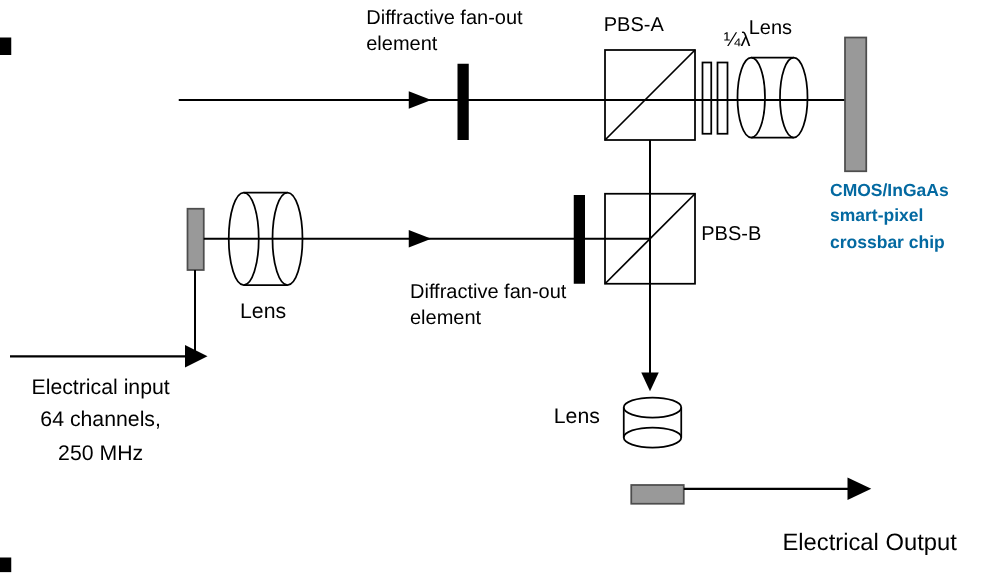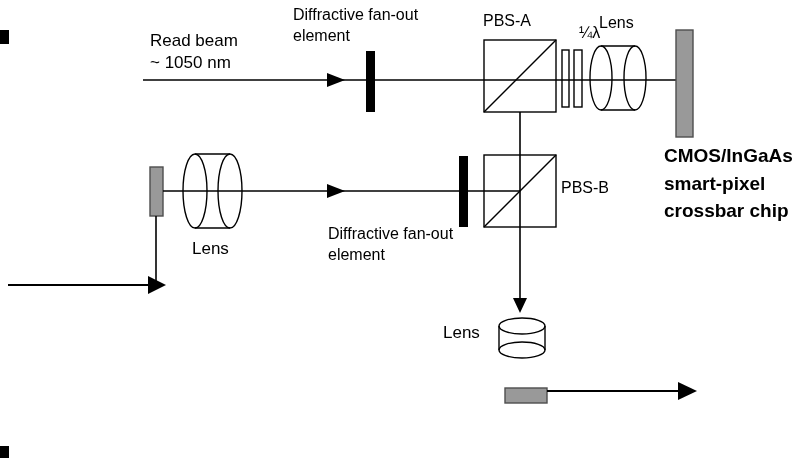--- a/index.html
+++ b/index.html
@@ -17,23 +17,23 @@
     color:#000000;
     white-space:pre-line;
     font-size:16px;
     line-height:1.3;
   }
   .fs17{font-size:17px;}
   .fs19{font-size:19px;}
   .bold{font-weight:bold;}
   .center{text-align:center;}
   .olive{
-    color:#000000;
+    color:#0369a1;
     font-weight:bold;
-    font-size:19px;
+    font-size:14px;
     line-height:1.45;
   }
 </style>
 </head>
 <body>
 
 <div class="canvas">
 
   <svg width="800" height="458" viewBox="0 0 800 458">
 
@@ -90,22 +90,20 @@
       <ellipse cx="522" cy="326" rx="23" ry="8"></ellipse>
       <ellipse cx="522" cy="350" rx="23" ry="8"></ellipse>
     </g>
 
     <rect x="505" y="388" width="42" height="15" stroke-width="1.4" stroke="#4d4d4d" fill="#999999"></rect>
 
     <line x1="547" y1="391" x2="680" y2="391" stroke="#000" stroke-width="1.8"></line>
     <polygon points="678,382 697,391 678,400" fill="#000"></polygon>
   </svg>
 
-  <div class="label fs17" style="left:150px;top:30px;">Read beam
-~ 1050 nm</div>
 
   <div class="label" style="left:293px;top:5px;">Diffractive fan-out
 element</div>
 
   <div class="label" style="left:483px;top:11px;">PBS-A</div>
 
   <div class="label" style="left:579px;top:7px;margin-top:16px;">¼λ</div>
 
   <div class="label" style="left:599px;top:13px;">Lens</div>
 
@@ -117,15 +115,19 @@
   <div class="label fs17" style="left:192px;top:238px;">Lens</div>
 
   <div class="label" style="left:328px;top:224px;">Diffractive fan-out
 element</div>
 
   <div class="label" style="left:561px;top:178px;">PBS-B</div>
 
   <div class="label fs17" style="left:443px;top:322px;">Lens</div>
 
 
+  <div class="label fs19" style="left:626px;top:423px;">Electrical Output</div>
 
+  <div class="label fs17 center" style="left:8px;top:297px;width:145px;line-height:1.55;">Electrical input
+64 channels,
+250 MHz</div>
 
 </div>
 
 </body></html>

